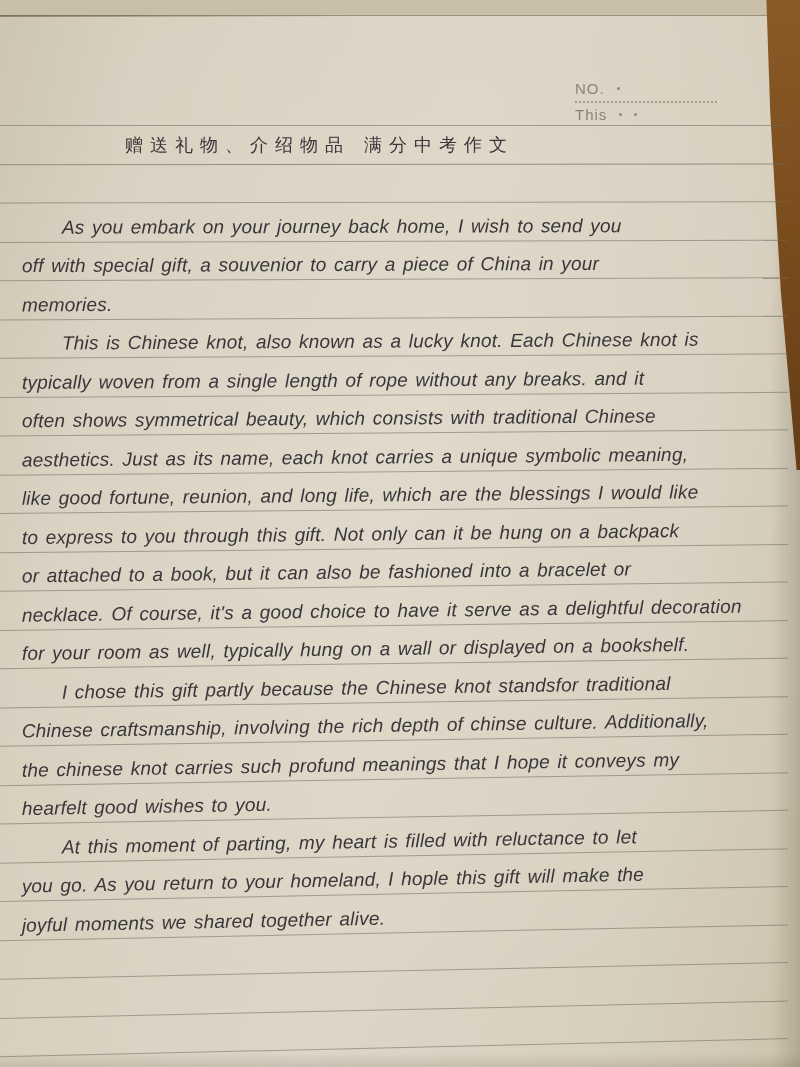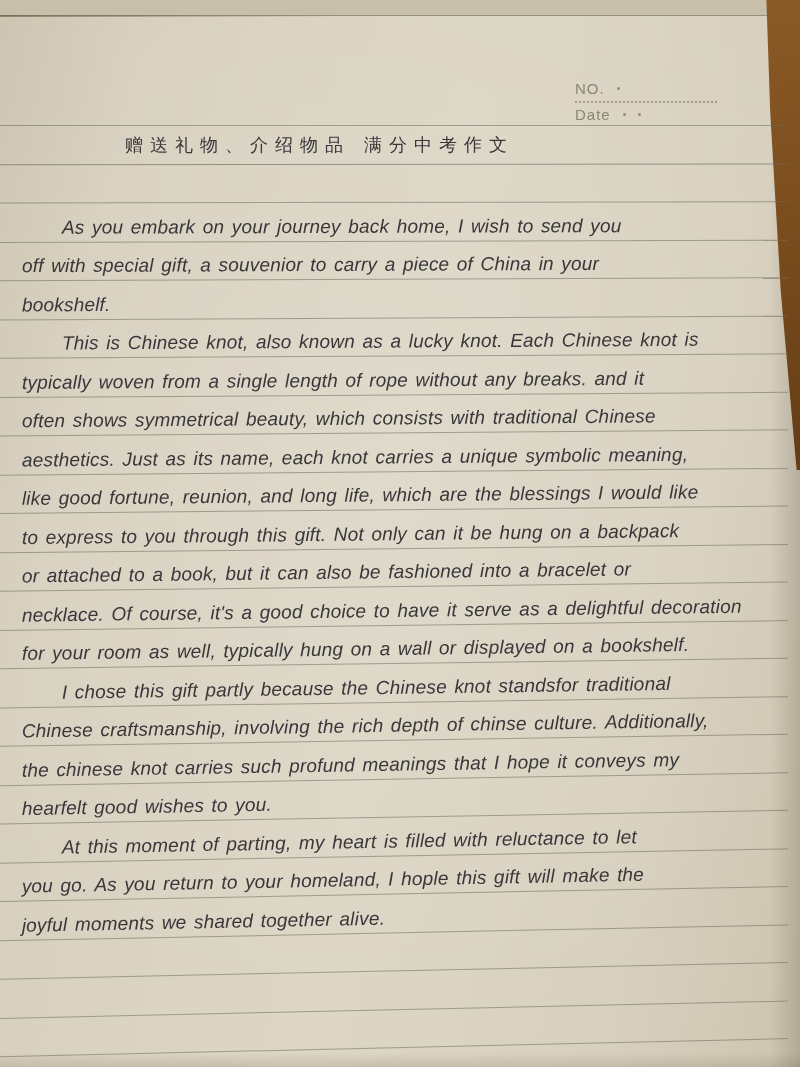--- a/index.html
+++ b/index.html
@@ -55,40 +55,40 @@
   <div class="wood"></div>
   <div class="bottom-shadow"></div>
 
   <div class="no-date">
     <div class="no-row">
       <span>NO.</span>
       <span class="pdot"></span>
     </div>
     <div class="dotted"></div>
     <div class="date-row">
-      <span>Date</span>
+      <span>This</span>
       <span class="pdot"></span>
       <span class="pdot"></span>
     </div>
   </div>
 
   <div class="lines">
     <div class="row" style="--i:0"></div>
     <div class="row title-row" style="--i:1">
       <span class="hand">赠送礼物、介绍物品 满分中考作文</span>
     </div>
     <div class="row" style="--i:2"></div>
     <div class="row indent" style="--i:3">
       <span class="hand">As you embark on your journey back home, I wish to send you</span>
     </div>
     <div class="row" style="--i:4">
       <span class="hand">off with special gift, a souvenior to carry a piece of China in your</span>
     </div>
     <div class="row" style="--i:5">
-      <span class="hand">bookshelf.</span>
+      <span class="hand">memories.</span>
     </div>
     <div class="row indent" style="--i:6">
       <span class="hand">This is Chinese knot, also known as a lucky knot. Each Chinese knot is</span>
     </div>
     <div class="row" style="--i:7">
       <span class="hand">typically woven from a single length of rope without any breaks. and it</span>
     </div>
     <div class="row" style="--i:8">
       <span class="hand">often shows symmetrical beauty, which consists with traditional Chinese</span>
     </div>

